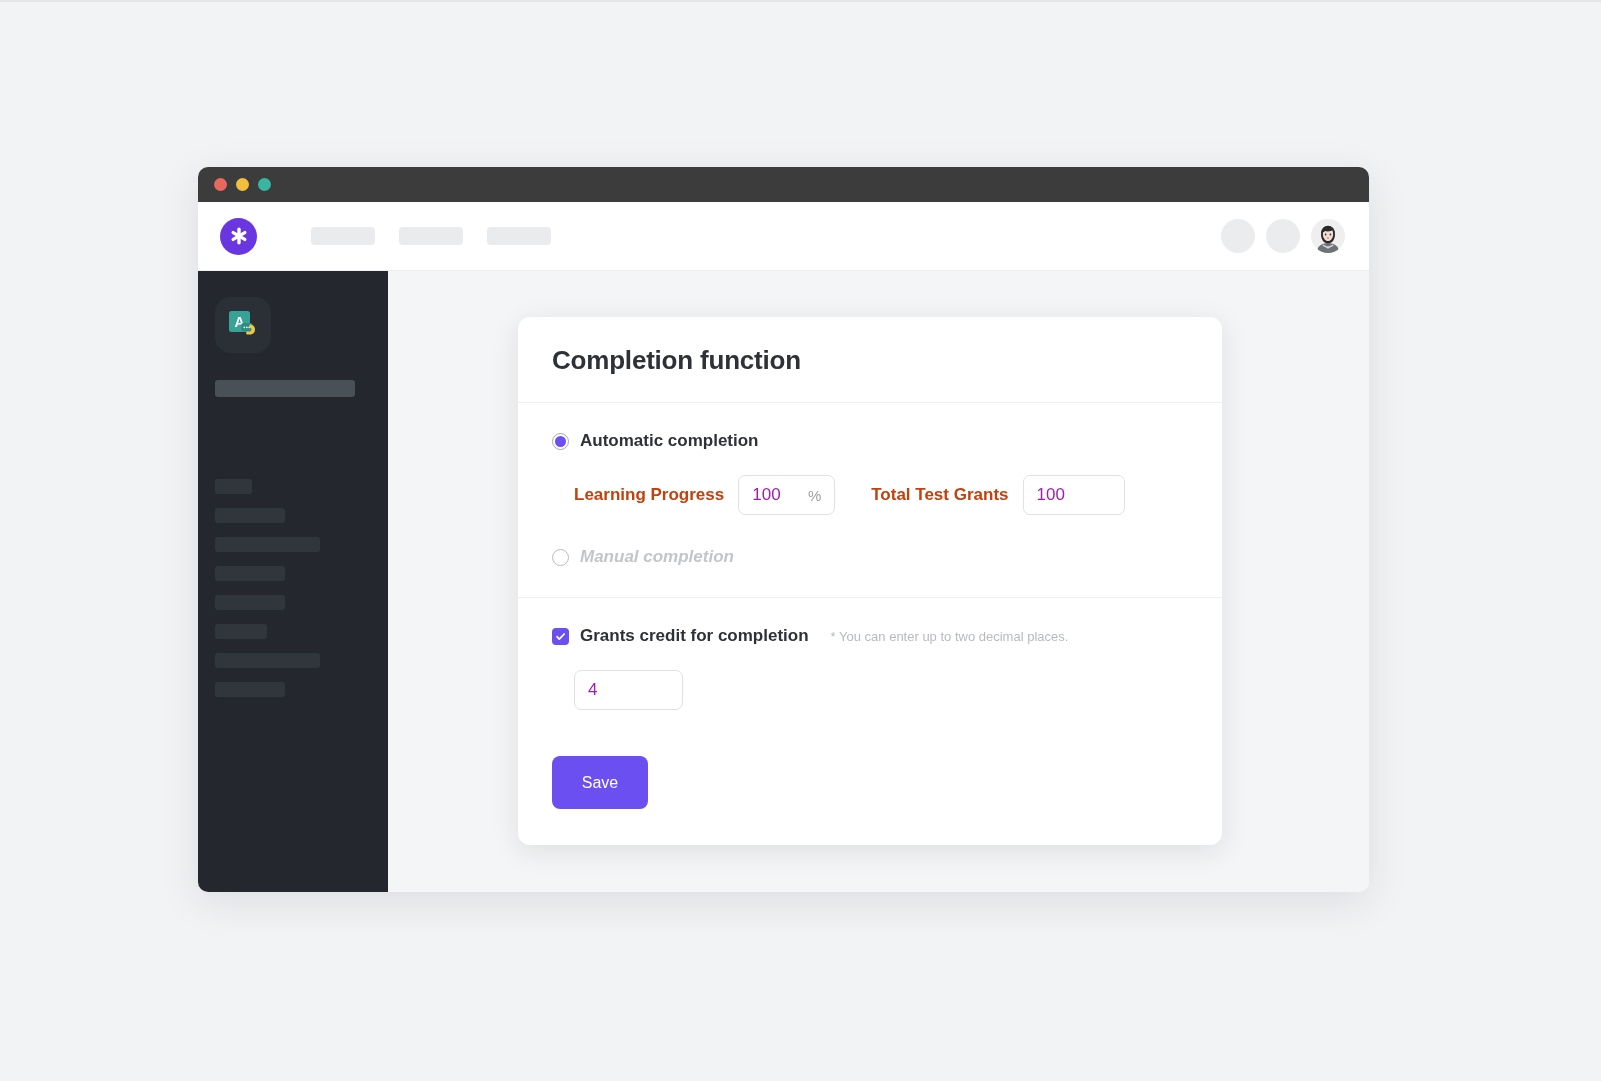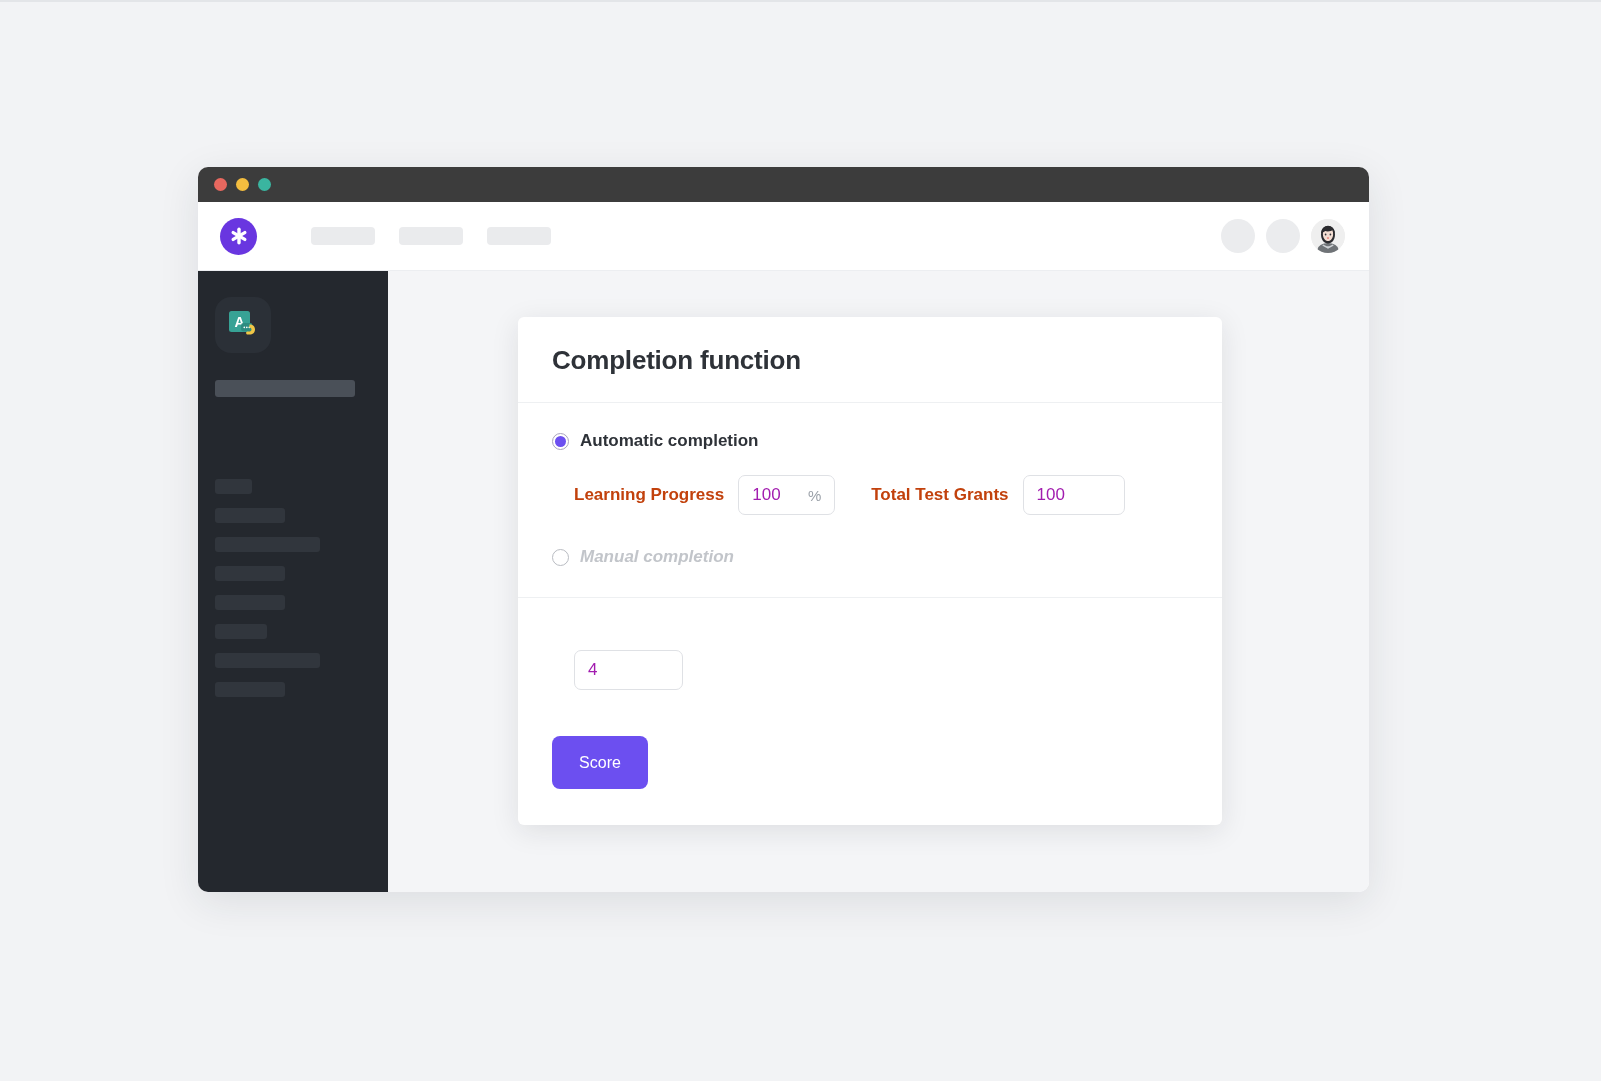--- a/index.html
+++ b/index.html
@@ -151,21 +151,21 @@
   .content {
     flex: 1;
     background: #f4f5f7;
     padding: 46px 0 0 130px;
   }
 
   
   .card {
     width: 704px;
     background: #ffffff;
-    border-radius: 6px;
+    border-radius: 12px;
     box-shadow: 0 6px 28px rgba(25,30,40,0.10);
     overflow: hidden;
   }
 
   .card-header {
     padding: 28px 34px 26px 34px;
     border-bottom: 1px solid #eef0f2;
   }
   .card-title {
     font-size: 26px;
@@ -409,26 +409,35 @@
 
           <div class="radio-row manual-row">
             <span class="radio"></span>
             <span class="radio-label disabled">Manual completion</span>
           </div>
 
         </div>
 
         <div class="card-section last">
 
+          <div class="check-row">
+            <span class="checkbox">
+              <svg width="11" height="11" viewBox="0 0 11 11" aria-hidden="true">
+                <path d="M2 5.7l2.3 2.4L9.2 3" stroke="#ffffff" stroke-width="1.7" fill="none" stroke-linecap="round" stroke-linejoin="round"></path>
+              </svg>
+            </span>
+            <span class="check-label">Grants credit for completion</span>
+            <span class="hint">* You can enter up to two decimal places.</span>
+          </div>
 
           <div class="input-box credit-input">
             <span class="val">4</span>
           </div>
 
-          <button class="save-button">Score</button>
+          <button class="save-button">Save</button>
 
         </div>
 
       </section>
     </main>
 
   </div>
 </div>
 
 </body></html>

